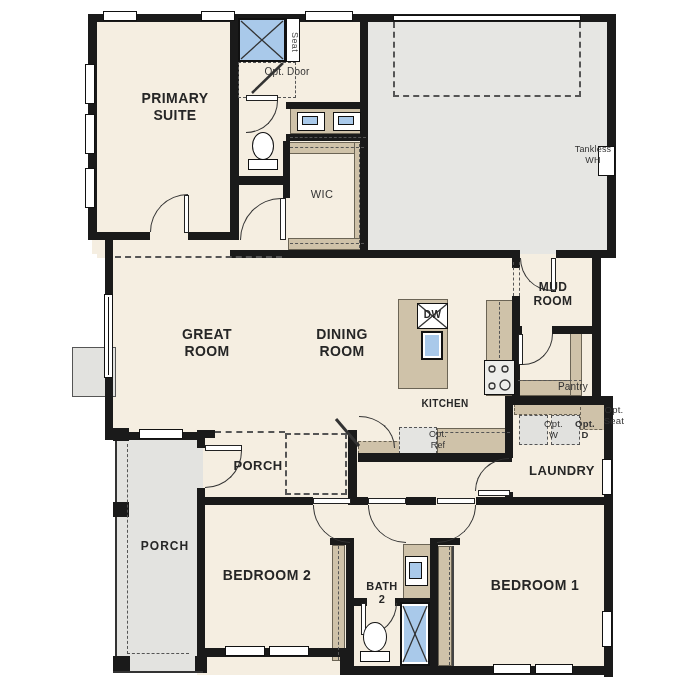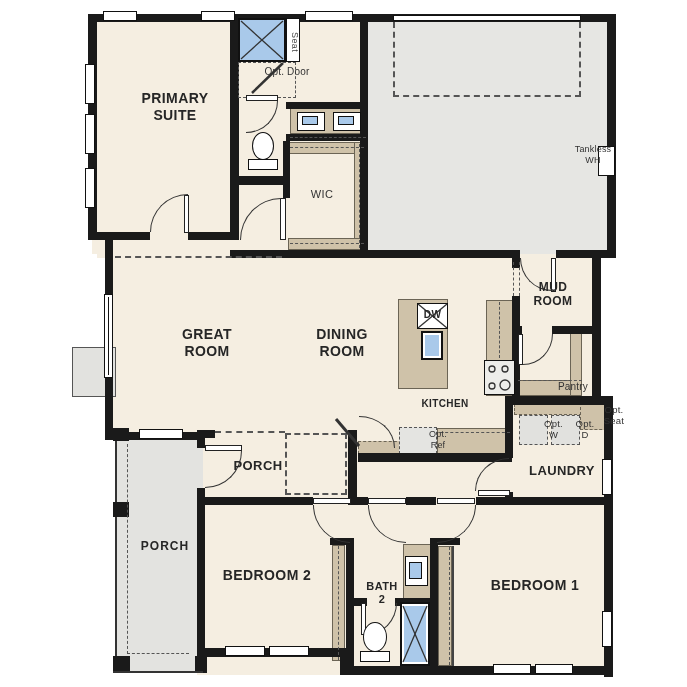--- a/index.html
+++ b/index.html
@@ -222,21 +222,21 @@
   <div class="lbl" style="left:300px;top:188px;width:44px;font-size:11px;font-weight:normal;color:#333;">WIC</div>
   <div class="lbl small" style="left:550px;top:144px;width:46px;font-size:9px;font-weight:normal;">Tankless WH</div>
   <div class="lbl" style="left:163px;top:326px;width:88px;font-size:14px;">GREAT ROOM</div>
   <div class="lbl" style="left:298px;top:326px;width:88px;font-size:14px;">DINING ROOM</div>
   <div class="lbl" style="left:417px;top:309px;width:31px;font-size:10px;background:transparent;">DW</div>
   <div class="lbl" style="left:404px;top:398px;width:82px;font-size:10px;">KITCHEN</div>
   <div class="lbl" style="left:521px;top:280px;width:64px;font-size:12px;">MUD ROOM</div>
   <div class="lbl small" style="left:531px;top:381px;width:44px;font-size:10px;font-weight:normal;">Pantry</div>
   <div class="lbl small" style="left:401px;top:429px;width:34px;font-size:9px;font-weight:normal;">Opt. Ref</div>
   <div class="lbl small" style="left:520px;top:418px;width:27px;font-size:9.5px;font-weight:normal;">Opt. W</div>
-  <div class="lbl small" style="left:551px;top:418px;width:28px;font-size:9.5px;font-weight:normal;">Opt. D</div>
+  <div class="lbl small" style="left:551px;top:418px;width:28px;font-size:9.5px;font-weight:bold;">Opt. D</div>
   <div class="lbl small" style="left:581px;top:404px;width:26px;font-size:9.5px;font-weight:normal;">Opt. Seat</div>
   <div class="lbl" style="left:518px;top:463px;width:88px;font-size:13px;">LAUNDRY</div>
   <div class="lbl" style="left:228px;top:458px;width:60px;font-size:13px;">PORCH</div>
   <div class="lbl" style="left:136px;top:539px;width:58px;font-size:12px;letter-spacing:1px;">PORCH</div>
   <div class="lbl" style="left:217px;top:567px;width:100px;font-size:14px;">BEDROOM 2</div>
   <div class="lbl" style="left:363px;top:571px;width:38px;font-size:11px;margin-top:9px;">BATH 2</div>
   <div class="lbl" style="left:484px;top:577px;width:102px;font-size:14px;">BEDROOM 1</div>
 
 </div>
 

